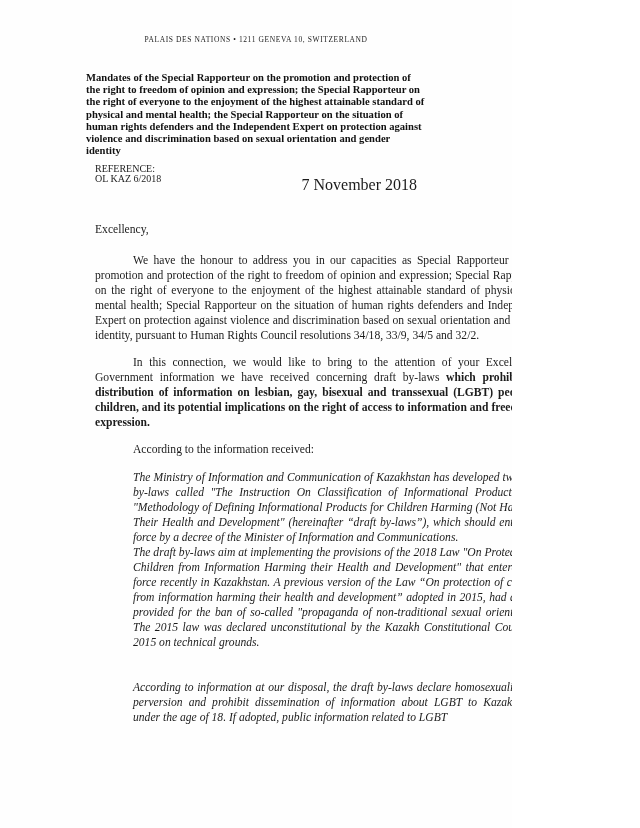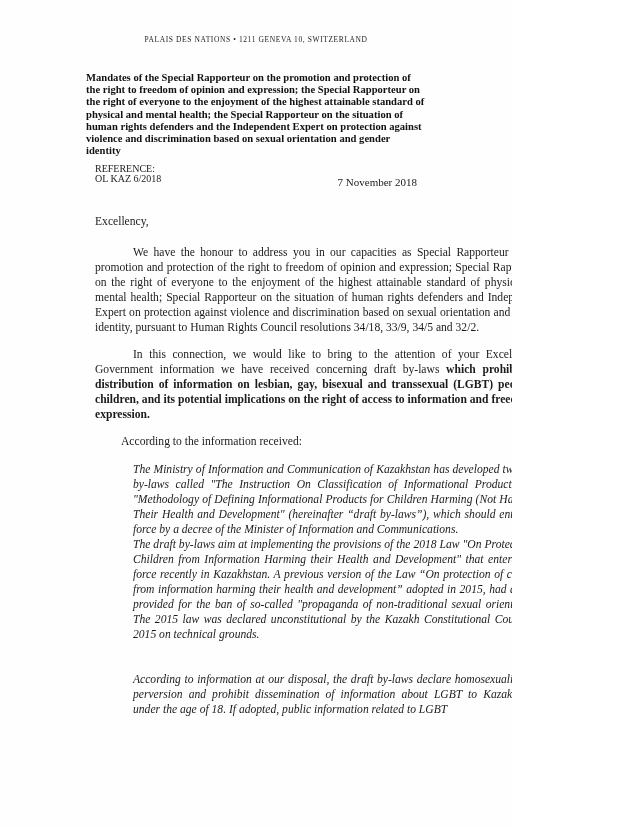--- a/index.html
+++ b/index.html
@@ -42,40 +42,40 @@
     top: 164px;
     left: 95px;
     font-size: 10px;
     line-height: 10px;
     color: #222222;
   }
   .date {
     position: absolute;
     top: 176px;
     right: 95px;
-    font-size: 11px;
+    font-size: 16px;
   }
   .body {
     position: absolute;
     top: 206px;
     left: 95px;
     width: 450px;
     font-size: 11.6px;
     line-height: 15px;
   }
   .salutation {
-    margin: 8px 0 16px 0;
+    margin: 16px 0 16px 0;
   }
   .para {
     margin: 0 0 12px 0;
     text-indent: 38px;
     text-align: justify;
   }
   .intro {
-    margin: 0 0 13px 26px;
+    margin: 0 0 13px 38px;
   }
   .blocks {
     margin-left: 38px;
     text-align: justify;
   }
   .block {
     margin: 0;
     font-style: italic;
   }
   .block.gap {

